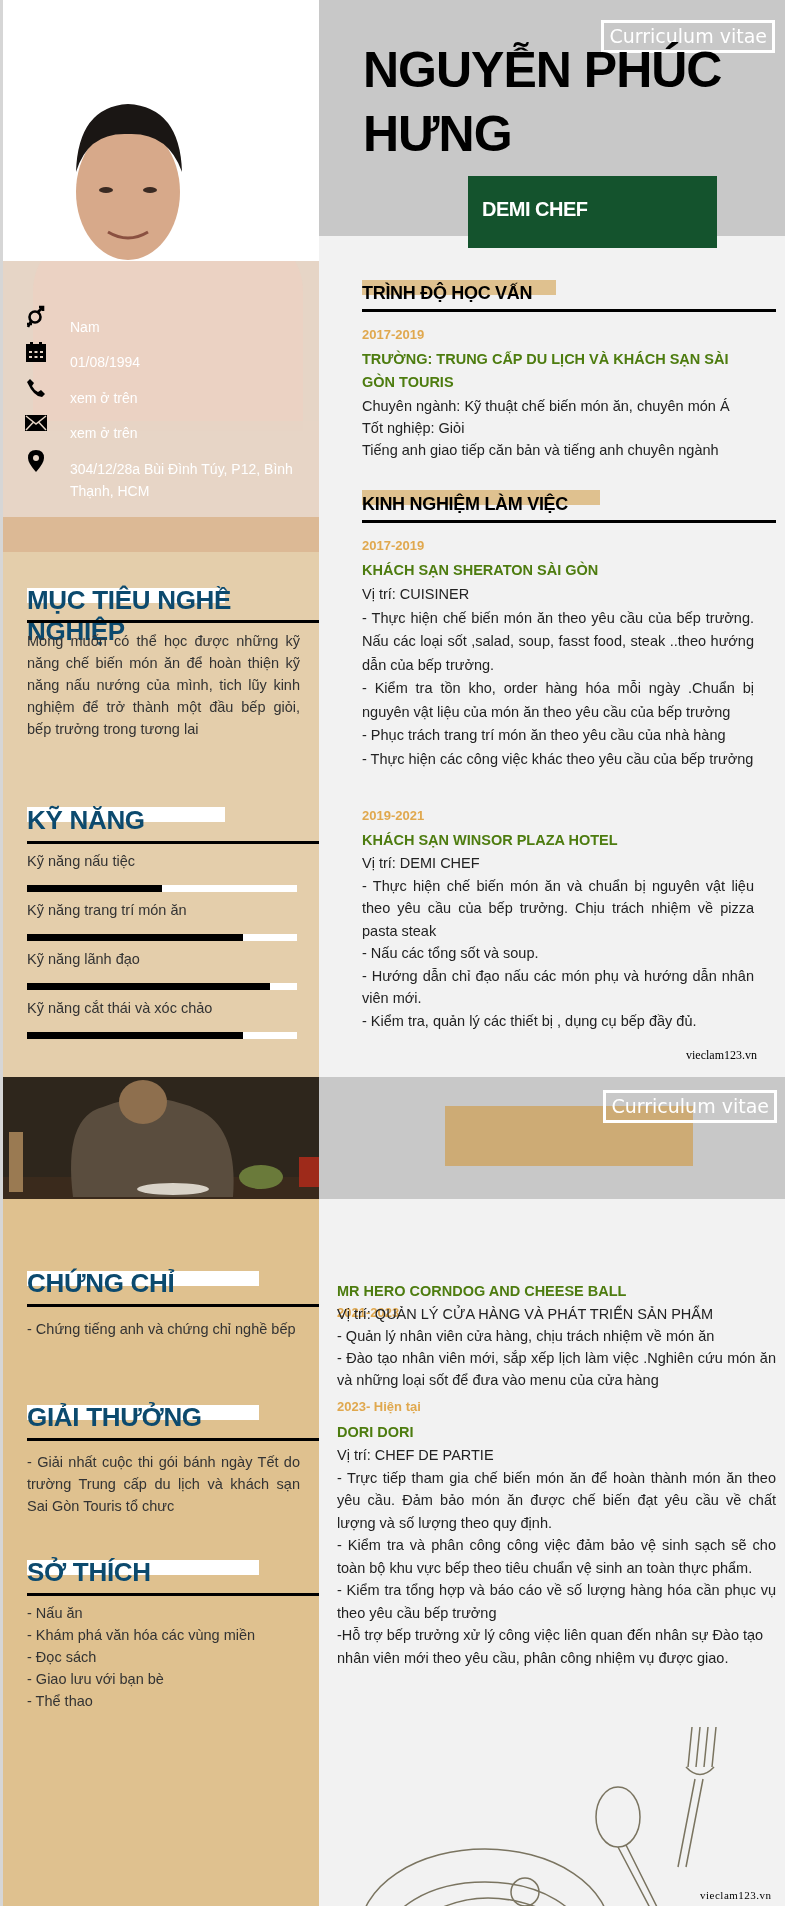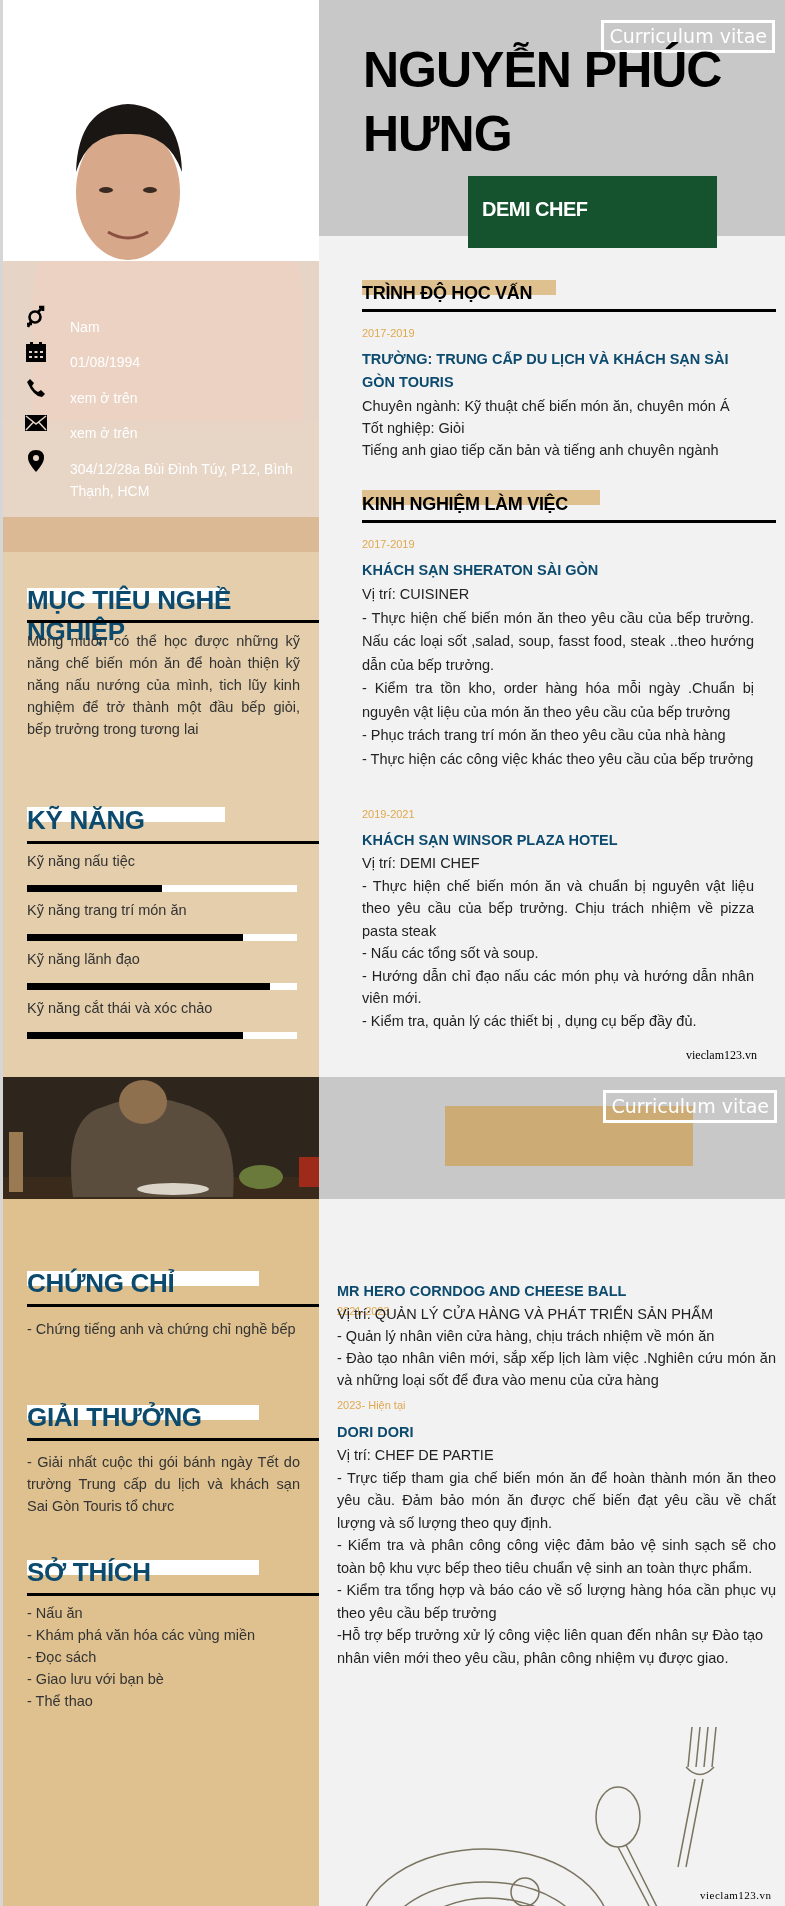--- a/index.html
+++ b/index.html
@@ -39,22 +39,22 @@
   .header { position: absolute; left: 319px; top: 0; width: 466px; height: 236px; background: #c8c8c8; }
   .cv-badge { position: absolute; right: 10px; top: 20px; border: 3px solid #fff; color: #fff; font-family: "DejaVu Sans", sans-serif; font-size: 19px; padding: 0 5px; line-height: 27px; }
   .name { position: absolute; left: 44px; top: 38px; width: 400px; font-size: 50px; font-weight: bold; line-height: 64px; color: #000; letter-spacing: -1px; }
   .role-box { position: absolute; left: 149px; top: 176px; width: 249px; height: 72px; background: #14532d; }
   .role-text { position: absolute; left: 14px; top: 22px; color: #fff; font-size: 20px; font-weight: bold; letter-spacing: -0.5px; }
 
   .rsec-title { position: absolute; left: 362px; font-size: 18px; font-weight: bold; color: #000; letter-spacing: -0.3px; }
   .rsec-hl { position: absolute; left: 362px; height: 15px; background: #dfc18f; }
   .rsec-line { position: absolute; left: 362px; width: 414px; height: 3px; background: #000; }
 
-  .year { position: absolute; color: #e0a84e; font-size: 11px; }
-  .org { position: absolute; font-weight: bold; font-size: 14.5px; line-height: 23px; color: #0c4a6e; }
+  .year { position: absolute; color: #e0a84e; font-size: 13px; font-weight: bold; }
+  .org { position: absolute; font-weight: bold; font-size: 14.5px; line-height: 23px; color: #4d7c0f; }
   .rtext { position: absolute; font-size: 14.5px; line-height: 22px; color: #222; }
   .rtext div { margin: 0; }
   .rtext .j { text-align: justify; }
   .watermark { position: absolute; font-family: Liberation Serif, serif; font-size: 12px; color: #000000; }
 
   .p2 .photo2 { position: absolute; left: 3px; top: 0; width: 316px; height: 122px; background: linear-gradient(90deg, #2c241a, #4a3b2b 40%, #3a3024 70%, #2a2219); overflow: hidden; }
   .p2 .header2 { position: absolute; left: 319px; top: 0; width: 466px; height: 122px; background: #c8c8c8; }
   .p2 .role-box2 { position: absolute; left: 126px; top: 29px; width: 248px; height: 60px; background: #cdab75; }
   .p2 .cv-badge2 { position: absolute; right: 8px; top: 13px; border: 3px solid #fff; color: #fff; font-family: "DejaVu Sans", sans-serif; font-size: 19px; padding: 0 5px; line-height: 27px; }
 </style>

